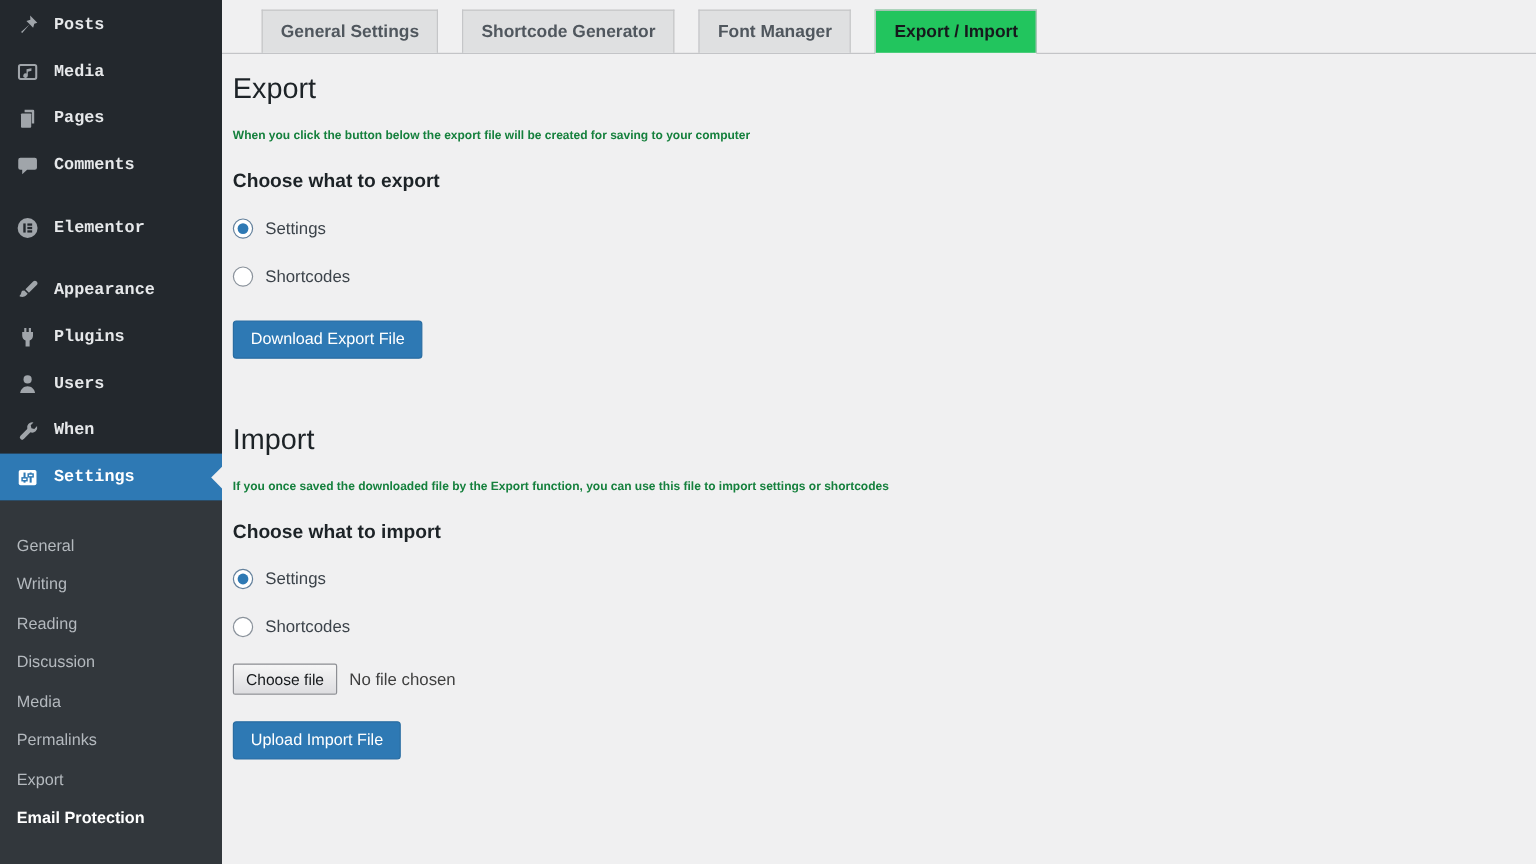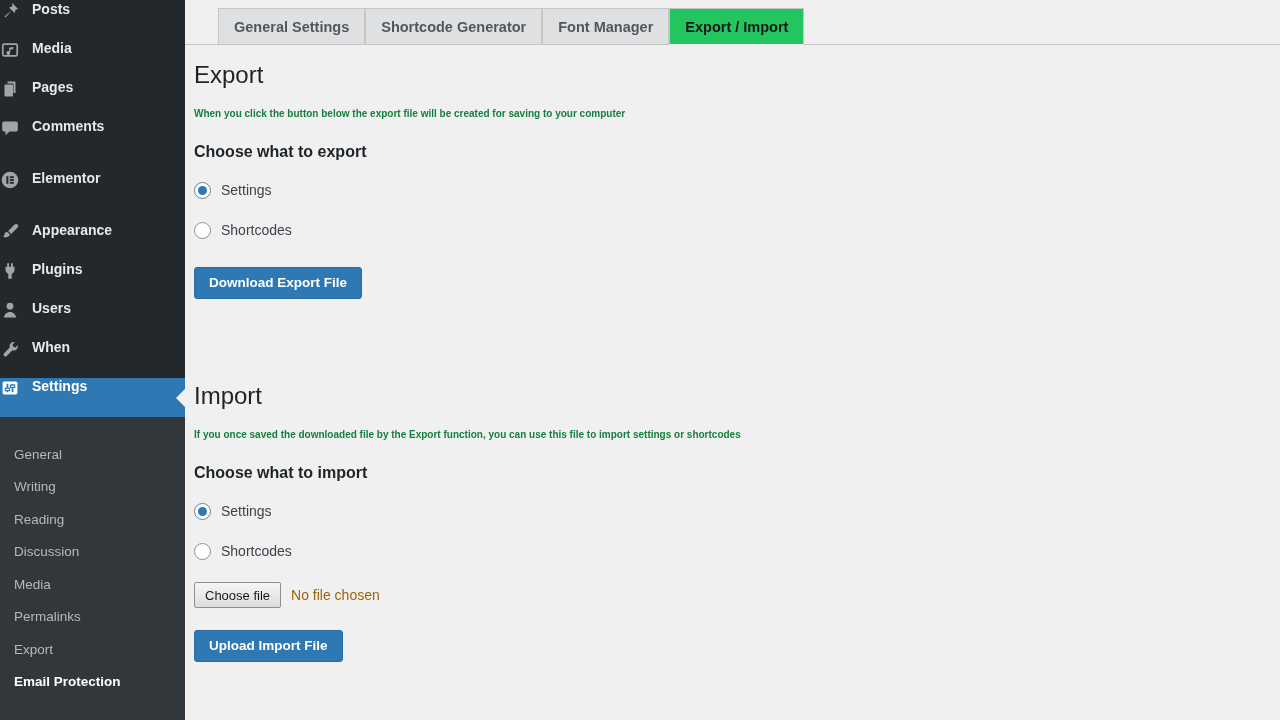--- a/index.html
+++ b/index.html
@@ -7,23 +7,23 @@
   body {
     width: 1280px; height: 720px; overflow: hidden;
     font-family: "Liberation Sans", sans-serif;
     display: flex; background: #f0f0f1;
   }
 
   
   .sidebar { width: 185px; flex: 0 0 185px; background: #23282d; display: flex; flex-direction: column; }
   .menu { padding-top: 1px; }
   .menu-item {
-    position: relative; display: flex; 
-    height: 39px; gap: 12px;
-    font-size: 14px; font-weight: 600; color: #e6e8ea; cursor: pointer;
+    position: relative; display: flex; align-items: center;
+    height: 39px; padding-left: 13px; gap: 12px;
+    font-size: 14px; font-weight: 600; color: #e6e8ea; cursor: pointer; font-family: Liberation Mono, monospace;
   }
   .menu-item .icon { width: 20px; height: 20px; flex: 0 0 20px; color: #a0a5aa; }
   .icon svg { width: 100%; height: 100%; display: block; fill: currentColor; }
   .menu-item.active { background: #2e79b4; color: #fff; }
   .menu-item.active .icon { color: #fff; }
   .menu-spacer { height: 13px; }
   .active-arrow {
     position: absolute; right: 0; top: 50%; margin-top: -9px;
     width: 0; height: 0;
     border-top: 9px solid transparent; border-bottom: 9px solid transparent;
@@ -32,21 +32,21 @@
   .submenu { flex: 1; background: #32373c; padding-top: 12px; }
   .submenu-item {
     height: 32.5px; display: flex; align-items: flex-end; padding-left: 14px;
     font-size: 13.5px; color: #b4b9be; cursor: pointer;
   }
   .submenu-item.active { color: #fff; font-weight: 700; }
 
   
   .content { flex: 1; min-width: 0; background: #f0f0f1; }
   .tabs {
-    display: flex; align-items: flex-start; gap: 0;
+    display: flex; align-items: flex-start; gap: 20px;
     padding: 8px 0 0 33px; border-bottom: 1px solid #c3c4c7;
   }
   .tab {
     display: flex; align-items: center; height: 36px; padding: 0 15px;
     background: #dfe0e1; border: 1px solid #c5c6c8; border-bottom: none;
     font-size: 14.5px; font-weight: 600; color: #50575e; cursor: pointer; white-space: nowrap;
   }
   .tab.active {
     height: 37px; margin-bottom: -1px; background: #22c55e;
     border: 1px solid #c3c4c7; border-bottom: 1px solid #f0f0f1;
@@ -64,32 +64,32 @@
     border: 1px solid #8a929b; display: flex; align-items: center; justify-content: center;
     cursor: pointer; flex: 0 0 17px;
   }
   .radio.checked { border-color: #64819c; }
   .radio.checked::after { content: ""; width: 9px; height: 9px; border-radius: 50%; background: #2e79b4; }
   .option-label { font-size: 14px; color: #3c434a; cursor: pointer; }
 
   .btn {
     display: inline-block; margin-top: 26px; height: 32px; padding: 0 14px;
     background: #2e79b4; border: 1px solid #2a6da2; border-radius: 3px;
-    color: #fff; font-size: 13.5px; font-weight: 700; line-height: 30px;
+    color: #fff; font-size: 13.5px; font-weight: 400; line-height: 30px;
     cursor: pointer; font-family: inherit;
   }
-  .import-sec { margin-top: 83px; }
+  .import-sec { margin-top: 54px; }
 
   .file-row { display: flex; align-items: center; margin-top: 20px; }
   .file-btn {
     height: 26px; padding: 0 10px; border-radius: 2px;
     background: linear-gradient(#f6f6f6, #dddde0); border: 1px solid #8d8f94;
     font-size: 13px; color: #16191c; font-family: inherit; cursor: pointer;
   }
-  .file-status { margin-left: 10px; font-size: 14px; color: #a16207; text-align: center; }
+  .file-status { margin-left: 10px; font-size: 14px; color: #404040; text-align: center; }
   .upload-btn { margin-top: 22px; }
 </style>
 </head>
 <body>
 
 <aside class="sidebar">
   <nav class="menu">
 
     <div class="menu-item">
       <span class="icon">

